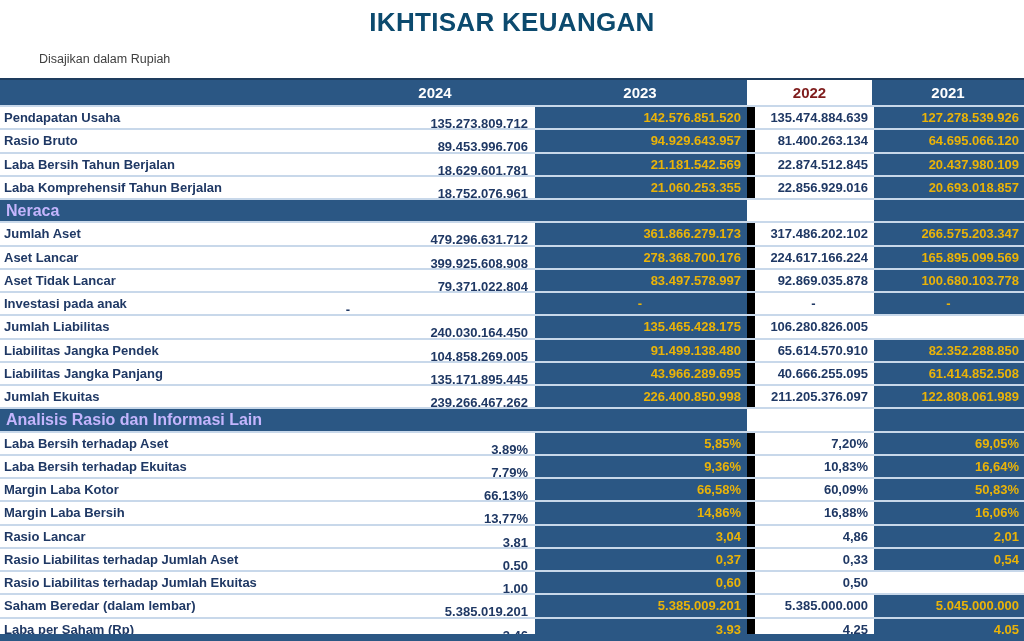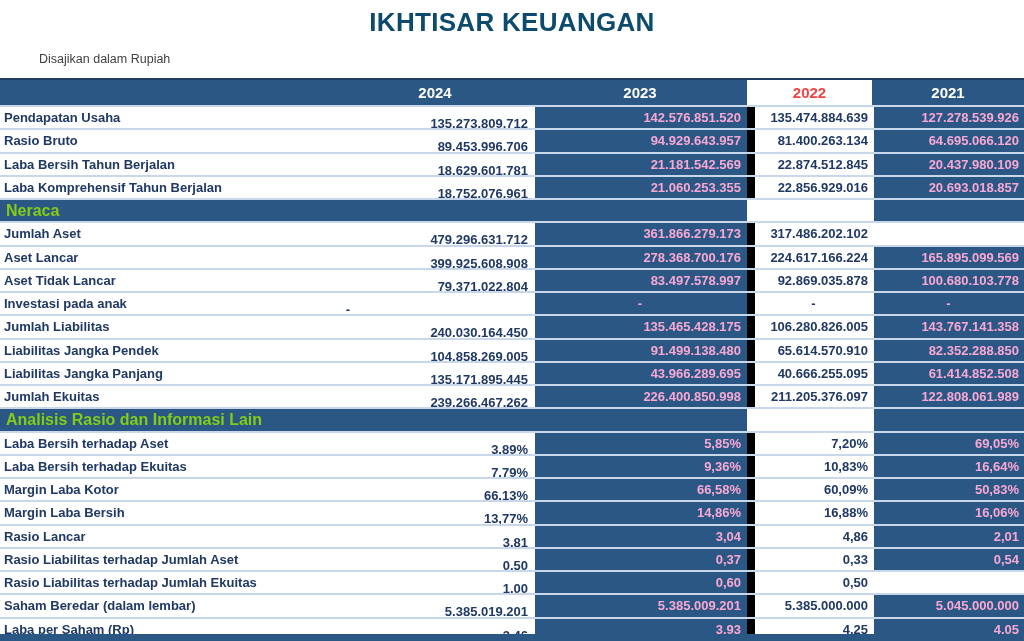--- a/index.html
+++ b/index.html
@@ -12,41 +12,41 @@
   .subtitle { position:absolute; left:7px; top:52px; font-size:12.5px; color:#404040;margin-left:32px; }
 
   .fin-table { position:absolute; top:78px; left:0; width:1024px; }
 
   
   .year-row { display:grid; grid-template-columns:337px 196px 214px 125px 152px;
               height:29px; border-top:2px solid #1E3C5E; border-bottom:2px solid #C8D8EA; }
   .yh { display:flex; align-items:center; justify-content:center;
         font-size:15px; font-weight:bold; }
   .yh-dark { background:#2B5784; color:#ffffff; }
-  .yh-light { background:#ffffff; color:#ef4444; }
+  .yh-light { background:#ffffff; color:#7f1d1d; }
 
   
   .t-row { display:grid; grid-template-columns:533px 214px 125px 152px;
            height:23.25px; border-bottom:2px solid #C8D8EA; background:#ffffff; }
   .c { display:flex; align-items:center; font-size:13px; font-weight:bold;
        color:#1F3864; white-space:nowrap; overflow:hidden; }
   .c-a { padding:0 5px 0 4px;justify-content:flex-end; }
   .c-a .lbl { flex:none; }
   .c-a .val { flex:1; text-align:right;margin-top:12px; }
   .c-a .val.dash { flex:none; width:360px; margin-left:auto; text-align:center; }
-  .c-b, .c-d { background:#2B5784; color:#f9a8d4; justify-content:flex-end;
+  .c-b, .c-d { background:#2B5784; color:#eab308; justify-content:flex-end;
                padding:0 6px 0 4px; border-left:2px solid #ffffff; }
   .c-c { justify-content:flex-end; padding:0 4px; border-left:8px solid #000000; }
   .c-d { padding-right:5px; }
   .c.dash-cell { justify-content:center; }
 
   
   .s-row { display:grid; grid-template-columns:747px 125px 152px;
            height:23.25px; border-bottom:2px solid #C8D8EA; background:#ffffff; }
-  .s-main { background:#2B5784; color:#84cc16; font-size:16px; font-weight:bold;
+  .s-main { background:#2B5784; color:#c4b5fd; font-size:16px; font-weight:bold;
             display:flex; align-items:center; padding-left:6px; }
   .s-gap { background:#ffffff; }
   .s-right { background:#2B5784; border-left:2px solid #ffffff; }
 
   .bottom-bar { position:absolute; left:0; bottom:0; width:1024px; height:7px;
                 background:#2B5784; }
 </style>
 </head>
 <body>
 
@@ -104,20 +104,21 @@
           <div class="s-gap"></div>
           <div class="s-right"></div>
         </div>
         <div class="t-row">
           <div class="c c-a">
             <span class="lbl">Jumlah Aset</span>
             <span class="val">479.296.631.712</span>
           </div>
           <div class="c c-b">361.866.279.173</div>
           <div class="c c-c">317.486.202.102</div>
+          <div class="c c-d">266.575.203.347</div>
         </div>
         <div class="t-row">
           <div class="c c-a">
             <span class="lbl">Aset Lancar</span>
             <span class="val">399.925.608.908</span>
           </div>
           <div class="c c-b">278.368.700.176</div>
           <div class="c c-c">224.617.166.224</div>
           <div class="c c-d">165.895.099.569</div>
         </div>
@@ -139,21 +140,20 @@
           <div class="c c-c dash-cell">-</div>
           <div class="c c-d dash-cell">-</div>
         </div>
         <div class="t-row">
           <div class="c c-a">
             <span class="lbl">Jumlah Liabilitas</span>
             <span class="val">240.030.164.450</span>
           </div>
           <div class="c c-b">135.465.428.175</div>
           <div class="c c-c">106.280.826.005</div>
-          <div class="c c-d">143.767.141.358</div>
         </div>
         <div class="t-row">
           <div class="c c-a">
             <span class="lbl">Liabilitas Jangka Pendek</span>
             <span class="val">104.858.269.005</span>
           </div>
           <div class="c c-b">91.499.138.480</div>
           <div class="c c-c">65.614.570.910</div>
           <div class="c c-d">82.352.288.850</div>
         </div>

